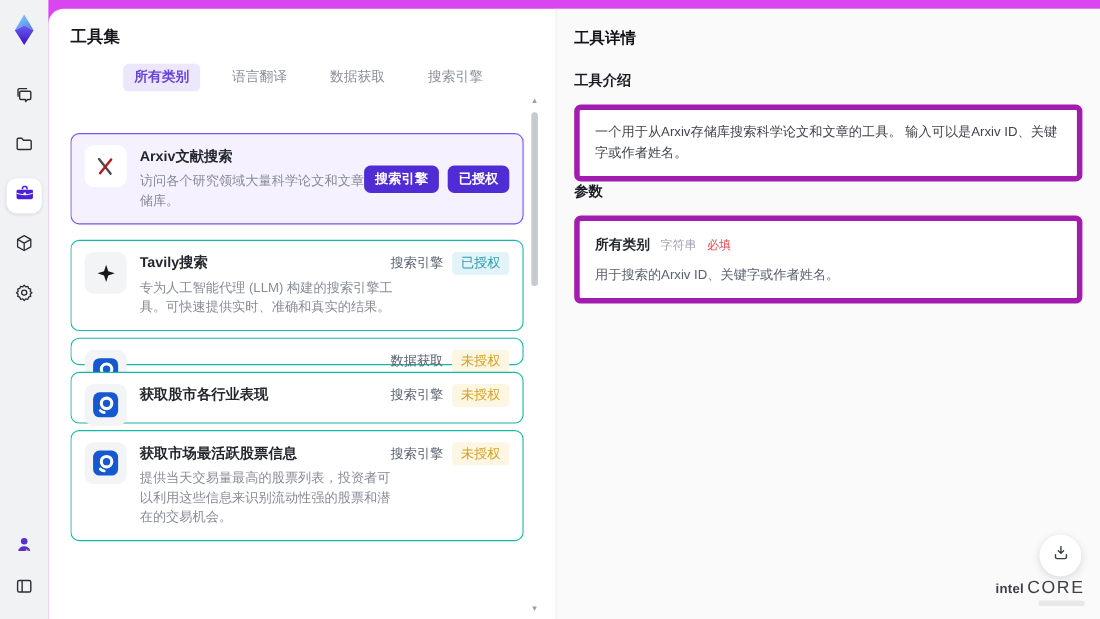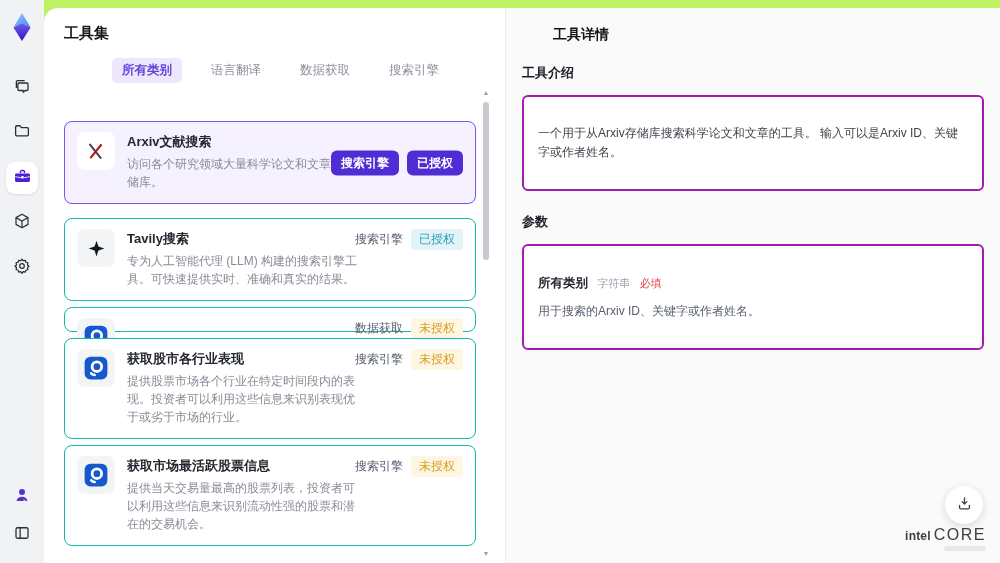--- a/index.html
+++ b/index.html
@@ -1,17 +1,17 @@
 <!DOCTYPE html>
 <html><head>
 <meta charset="utf-8">
 <style>
   * { margin:0; padding:0; box-sizing:border-box; }
   body { font-family:"Liberation Sans","DejaVu Sans",sans-serif; background:#e8e9eb; }
-  .app { position:relative; width:1000px; height:563px; background:#bef264; overflow:hidden; }
+  .app { position:relative; width:1000px; height:563px; background:#d946ef; overflow:hidden; }
 
   
   .rail { position:absolute; left:0; top:0; width:44px; height:100%; background:#f1f2f4;
           display:flex; flex-direction:column; align-items:center; padding:12px 0 12px; }
   .rail .logo { width:26px; height:30px; margin-bottom:30px; }
   .rail-btn { width:32px; height:32px; border-radius:9px; display:flex; align-items:center; justify-content:center;
               margin-bottom:13px; cursor:pointer; }
   .rail-btn.active { background:#ffffff; box-shadow:0 1px 3px rgba(30,20,80,.10); }
   .rail-spacer { flex:1; }
   .rail-btn.small-gap { margin-bottom:6px; }
@@ -52,24 +52,24 @@
   .sb-arrow { position:absolute; left:0; width:10px; height:10px; font-size:7px; color:#9aa0a8;
               text-align:center; line-height:10px; cursor:pointer; }
   .sb-arrow.up { top:0; }
   .sb-arrow.down { bottom:0; }
   .sb-thumb { position:absolute; left:2px; top:14px; width:6px; height:158px; border-radius:3px;
               background:#c6c9ce; cursor:pointer; }
 
   
   .detail-col { position:absolute; left:461px; top:0; right:0; bottom:0; background:#fafafa;
                 border-left:1px solid #efefef; padding:18px 16px; }
-  .detail-title { font-size:14px; font-weight:bold; color:#111318; margin-bottom:20px;margin-left:31px; }
+  .detail-title { font-size:14px; font-weight:bold; color:#111318; margin-bottom:20px; }
   .section-heading { font-size:13px; font-weight:bold; color:#1b1e24; margin-bottom:13px; }
-  .white-box { background:#fff; border:2px solid #a21caf; border-radius:6px; padding:27px 14px;
-               font-size:12px; color:#40454d; line-height:1.6; margin-bottom:22px; }
+  .white-box { background:#fff; border:5px solid #a21caf; border-radius:6px; padding:11px 14px;
+               font-size:12px; color:#40454d; line-height:1.6; }
   .param-name { font-size:12.5px; font-weight:bold; color:#23272e; }
   .param-type { font-size:11px; color:#9aa0ab; margin-left:6px; }
   .param-required { font-size:11px; color:#e5484d; margin-left:6px; }
   .param-desc { margin-top:8px; font-size:12px; color:#596070; }
 
   
   .download-fab { position:absolute; right:17px; bottom:39px; width:38px; height:38px; border-radius:50%;
                   background:#fff; box-shadow:0 2px 8px rgba(0,0,0,.14); display:flex; align-items:center;
                   justify-content:center; cursor:pointer; }
   .intel-logo { position:absolute; right:14px; bottom:12px; color:#3c4046; font-size:12px; text-align:right; }
@@ -246,21 +246,20 @@
           <div class="card">
             <div class="tool-icon">
               <svg viewBox="0 0 24 24" width="26" height="26">
                 <rect x="1.5" y="1.5" width="21" height="21" rx="5.5" fill="#1658cf"></rect>
                 <circle cx="12.8" cy="10.8" r="4.4" fill="none" stroke="#ffffff" stroke-width="2.6"></circle>
                 <path d="M7.6 16.9q1.4 1.5 3.2 1.6" stroke="#ffffff" stroke-width="2.4" fill="none" stroke-linecap="round"></path>
               </svg>
             </div>
             <div class="tool-text">
               <div class="tool-title">获取股市各行业表现</div>
-              <div class="tool-desc">提供股票市场各个行业在特定时间段内的表现。投资者可以利用这些信息来识别表现优于或劣于市场的行业。</div>
             </div>
             <div class="meta">
               <span class="tag-plain">搜索引擎</span>
               <span class="badge warn">未授权</span>
             </div>
           </div>
 
           <div class="card">
             <div class="tool-icon">
               <svg viewBox="0 0 24 24" width="26" height="26">

